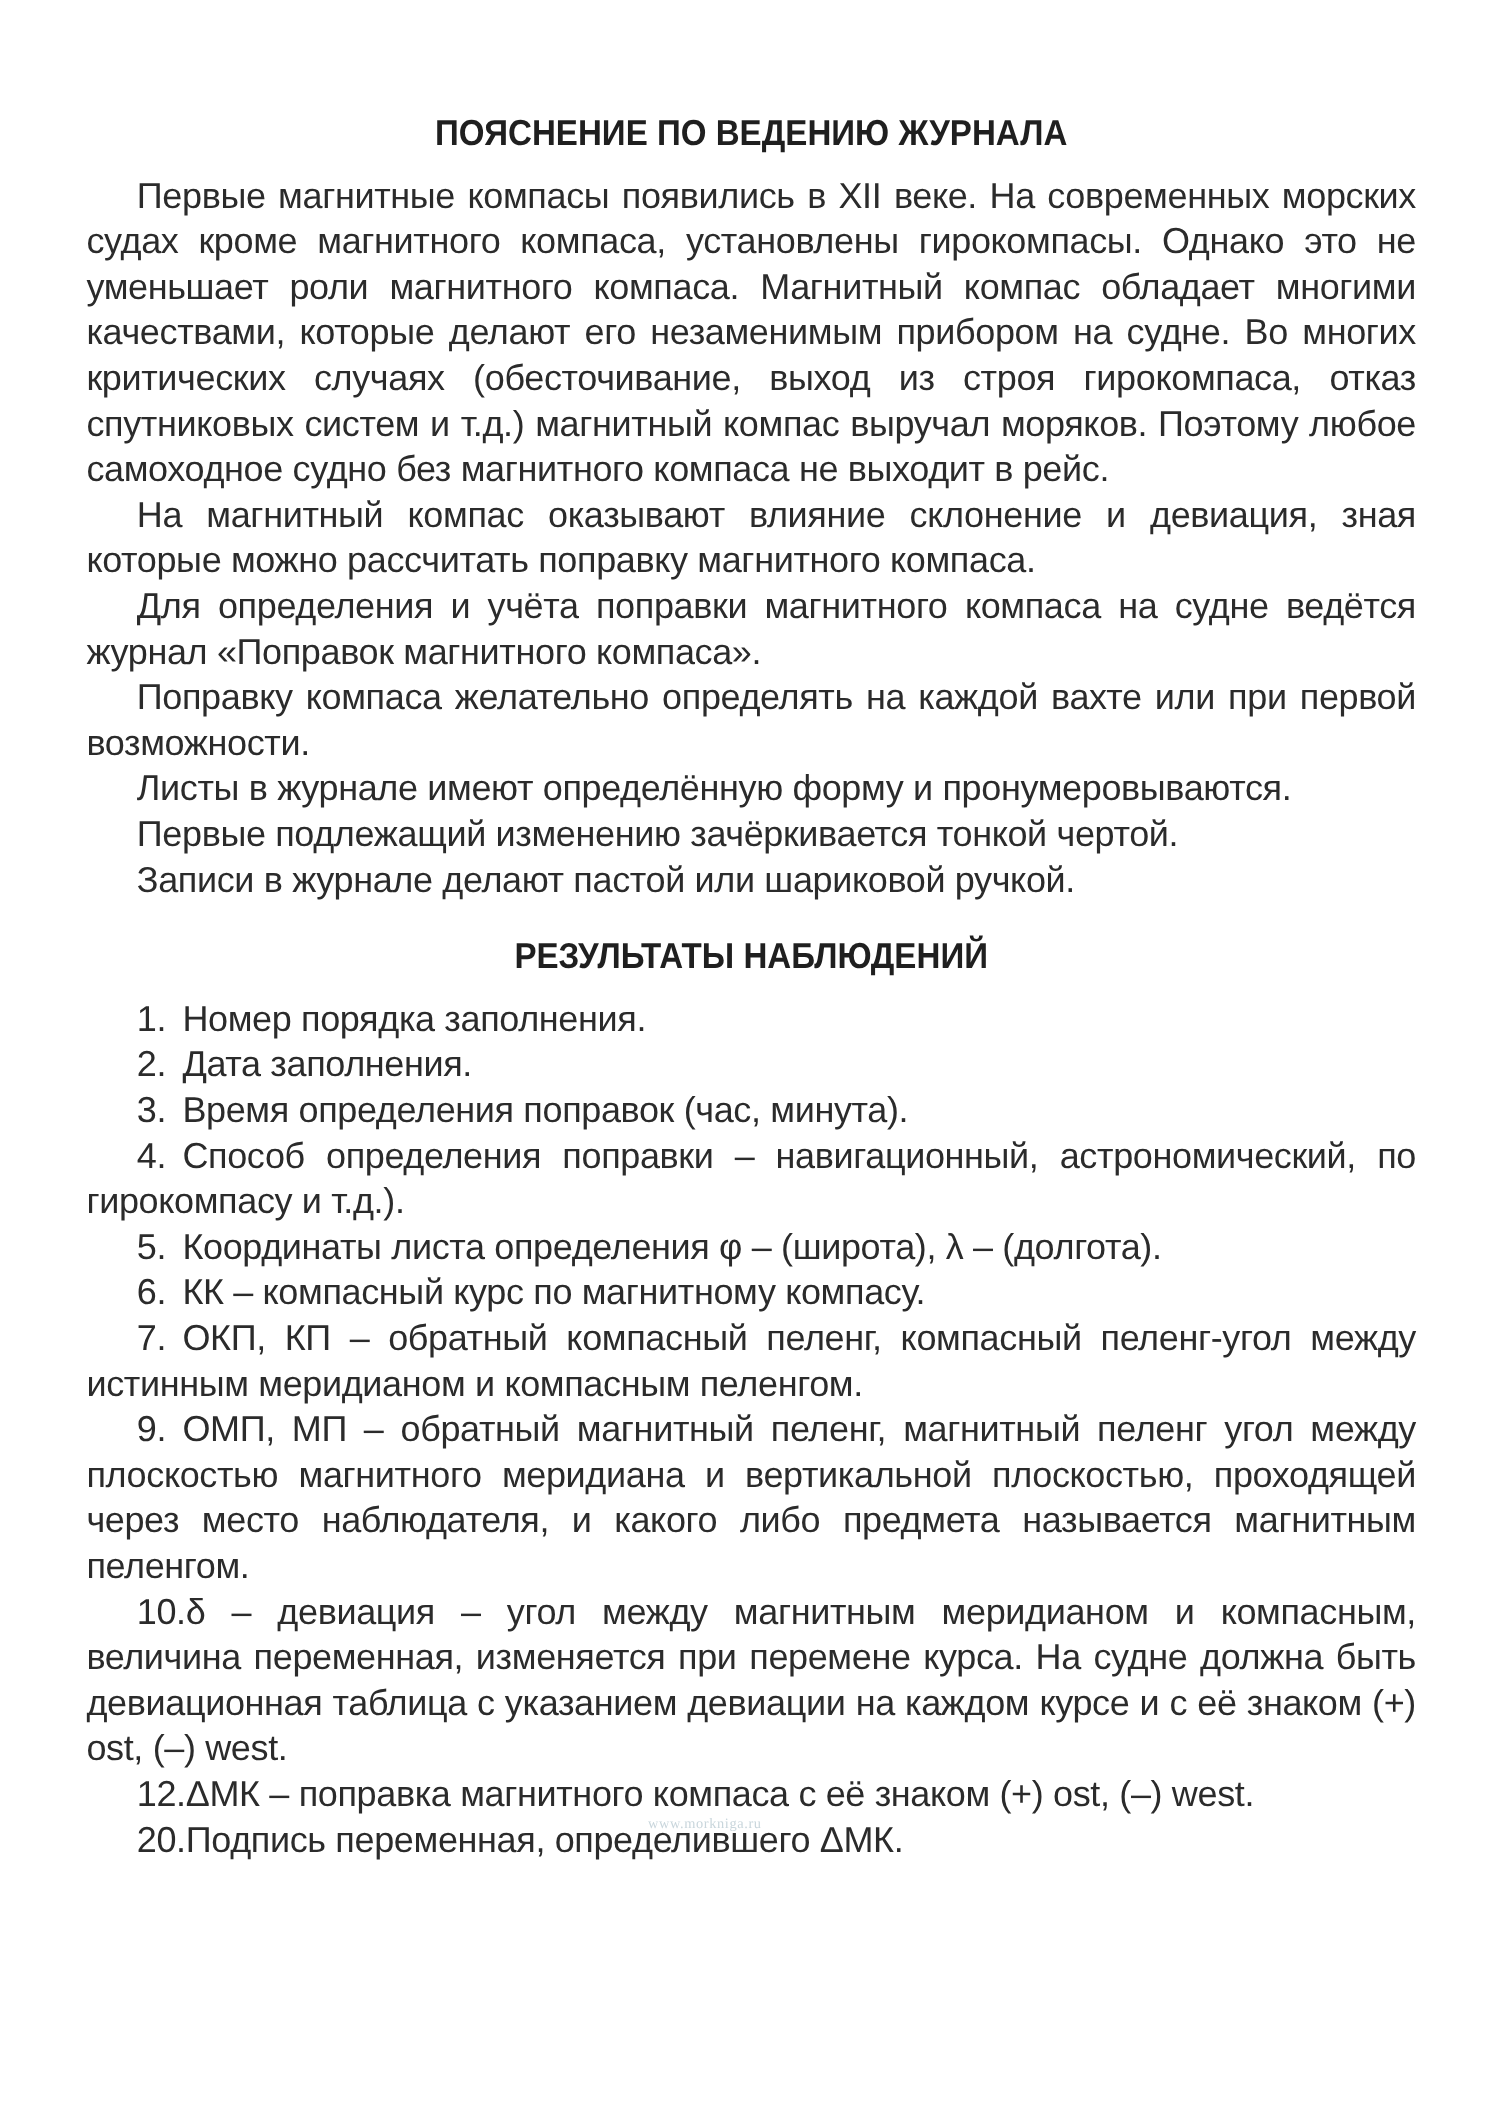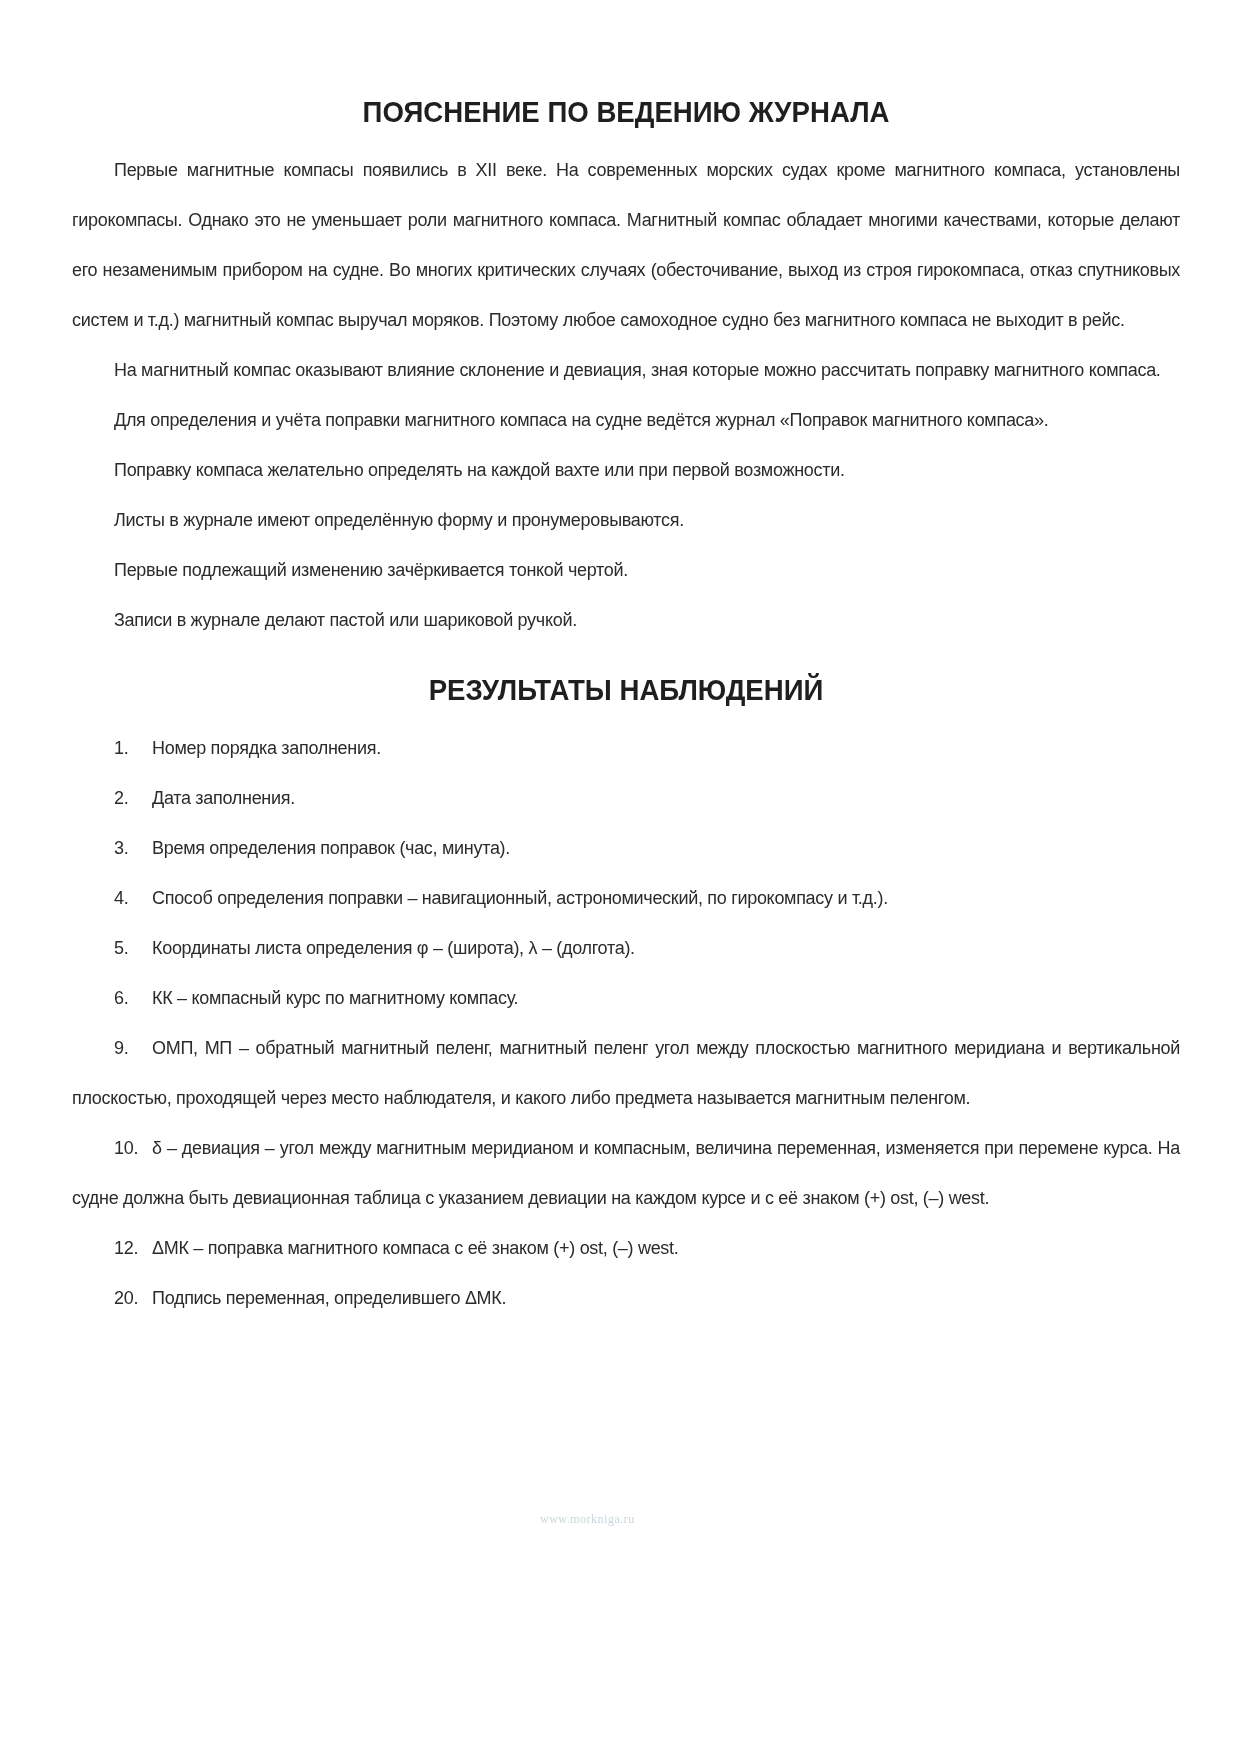--- a/index.html
+++ b/index.html
@@ -10,21 +10,21 @@
   .page { position: absolute; left: 72px; top: 48px; width: 1108px; margin-top: 47px; }
   h1 {
     margin: 0 0 16px 0; text-align: center; font-size: 30px; font-weight: bold;
     color: #1f1f1f; letter-spacing: 0px; transform: scaleX(0.92);
   }
   h2 {
     margin: 28px 0 16px 0; text-align: center; font-size: 30px; font-weight: bold;
     color: #1f1f1f; transform: scaleX(0.92);
   }
   p {
-    margin: 0; font-size: 18px; line-height: 50px; text-align: justify;
+    margin: 0; font-size: 30px; line-height: 38px; text-align: justify;
     text-indent: 42px; letter-spacing: -0.3px;
   }
   .list p { text-indent: 42px; }
   .num { display: inline-block; min-width: 38px; text-indent: 0; }
   .watermark {
     position: absolute; left: 540px; top: 1512px; font-family: Liberation Serif, serif;
     font-size: 12px; color: #c9d6dc; letter-spacing: 0.5px;
   }
 </style>
 </head>
@@ -43,20 +43,21 @@
   </div>
 
   <h2>РЕЗУЛЬТАТЫ НАБЛЮДЕНИЙ</h2>
   <div class="list">
     <p><span class="num">1.</span><span>Номер порядка заполнения.</span></p>
     <p><span class="num">2.</span><span>Дата заполнения.</span></p>
     <p><span class="num">3.</span><span>Время определения поправок (час, минута).</span></p>
     <p><span class="num">4.</span><span>Способ определения поправки – навигационный, астрономический, по гирокомпасу и т.д.).</span></p>
     <p><span class="num">5.</span><span>Координаты листа определения φ – (широта), λ – (долгота).</span></p>
     <p><span class="num">6.</span><span>КК – компасный курс по магнитному компасу.</span></p>
+    <p><span class="num">7.</span><span>ОКП, КП – обратный компасный пеленг, компасный пеленг-угол между истинным меридианом и компасным пеленгом.</span></p>
     <p><span class="num">9.</span><span>ОМП, МП – обратный магнитный пеленг, магнитный пеленг угол между плоскостью магнитного меридиана и вертикальной плоскостью, проходящей через место наблюдателя, и какого либо предмета называется магнитным пеленгом.</span></p>
     <p><span class="num">10.</span><span>δ – девиация – угол между магнитным меридианом и компасным, величина переменная, изменяется при перемене курса. На судне должна быть девиационная таблица с указанием девиации на каждом курсе и с её знаком (+) ost, (–) west.</span></p>
     <p><span class="num">12.</span><span>ΔМК – поправка магнитного компаса с её знаком (+) ost, (–) west.</span></p>
     <p><span class="num">20.</span><span>Подпись переменная, определившего ΔМК.</span></p>
   </div>
 </div>
 
 <div class="watermark">www.morkniga.ru</div>
 
 </body></html>

